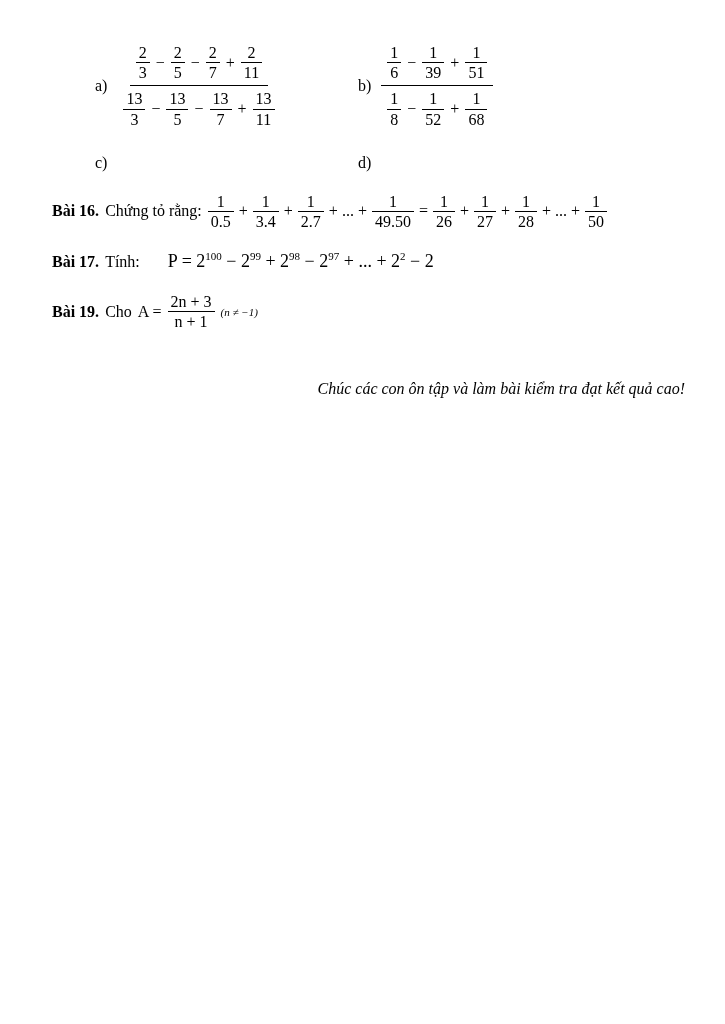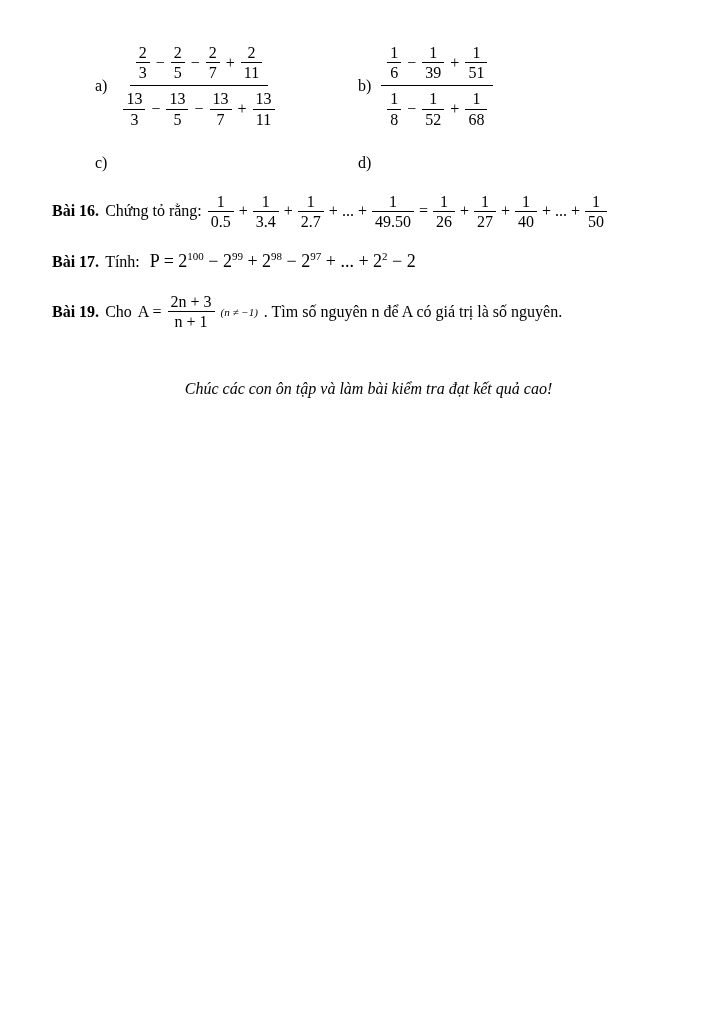--- a/index.html
+++ b/index.html
@@ -33,21 +33,21 @@
   .row2 { margin-top:22px; }
 
   .bai { display:flex; align-items:center; margin-top:20px; gap:6px; }
   .bai .ops { display:flex; align-items:center; gap:5px; }
   .bold { font-weight:bold; white-space:nowrap; }
   .nowrap { white-space:nowrap; }
   .expr { font-size:18px; }
   .expr sup { font-size:11px; }
   .cond { font-style:italic; font-size:11px; }
 
-  .footer { text-align:center; font-style:italic; margin-top:48px; }
+  .footer { text-align:right; font-style:italic; margin-top:48px; }
 </style>
 </head>
 <body>
 
 <div class="page">
 
   <div class="mathrow">
     <div class="cell cell-left">
       <span class="plabel">a)</span>
       <span class="bigfrac">
@@ -174,43 +174,42 @@
           <span class="fd">26</span>
         </span>
       <span class="op">+</span>
       <span class="frac">
           <span class="fn">1</span>
           <span class="fd">27</span>
         </span>
       <span class="op">+</span>
       <span class="frac">
           <span class="fn">1</span>
-          <span class="fd">40</span>
+          <span class="fd">28</span>
         </span>
       <span class="op nowrap">+ ... +</span>
       <span class="frac">
           <span class="fn">1</span>
           <span class="fd">50</span>
         </span>
     </span>
   </div>
 
   <div class="bai">
     <span class="bold">Bài 17.</span>
     <span class="nowrap">Tính:</span>
-    <span class="expr" style="margin-left:4px;"><span>P = 2</span><sup>100</sup><span> − 2</span><sup>99</sup><span> + 2</span><sup>98</sup><span> − 2</span><sup>97</sup><span> + ... + 2</span><sup>2</sup><span> − 2</span></span>
+    <span class="expr" style="margin-left:22px;"><span>P = 2</span><sup>100</sup><span> − 2</span><sup>99</sup><span> + 2</span><sup>98</sup><span> − 2</span><sup>97</sup><span> + ... + 2</span><sup>2</sup><span> − 2</span></span>
   </div>
 
   <div class="bai">
     <span class="bold">Bài 19.</span>
     <span>Cho</span>
     <span>A =</span>
     <span class="frac">
         <span class="fn">2n + 3</span>
         <span class="fd">n + 1</span>
       </span>
     <span class="cond">(n ≠ −1)</span>
-    <span>. Tìm số nguyên n để A có giá trị là số nguyên.</span>
   </div>
 
   <div class="footer">Chúc các con ôn tập và làm bài kiểm tra đạt kết quả cao!</div>
 
 </div>
 
 </body></html>

